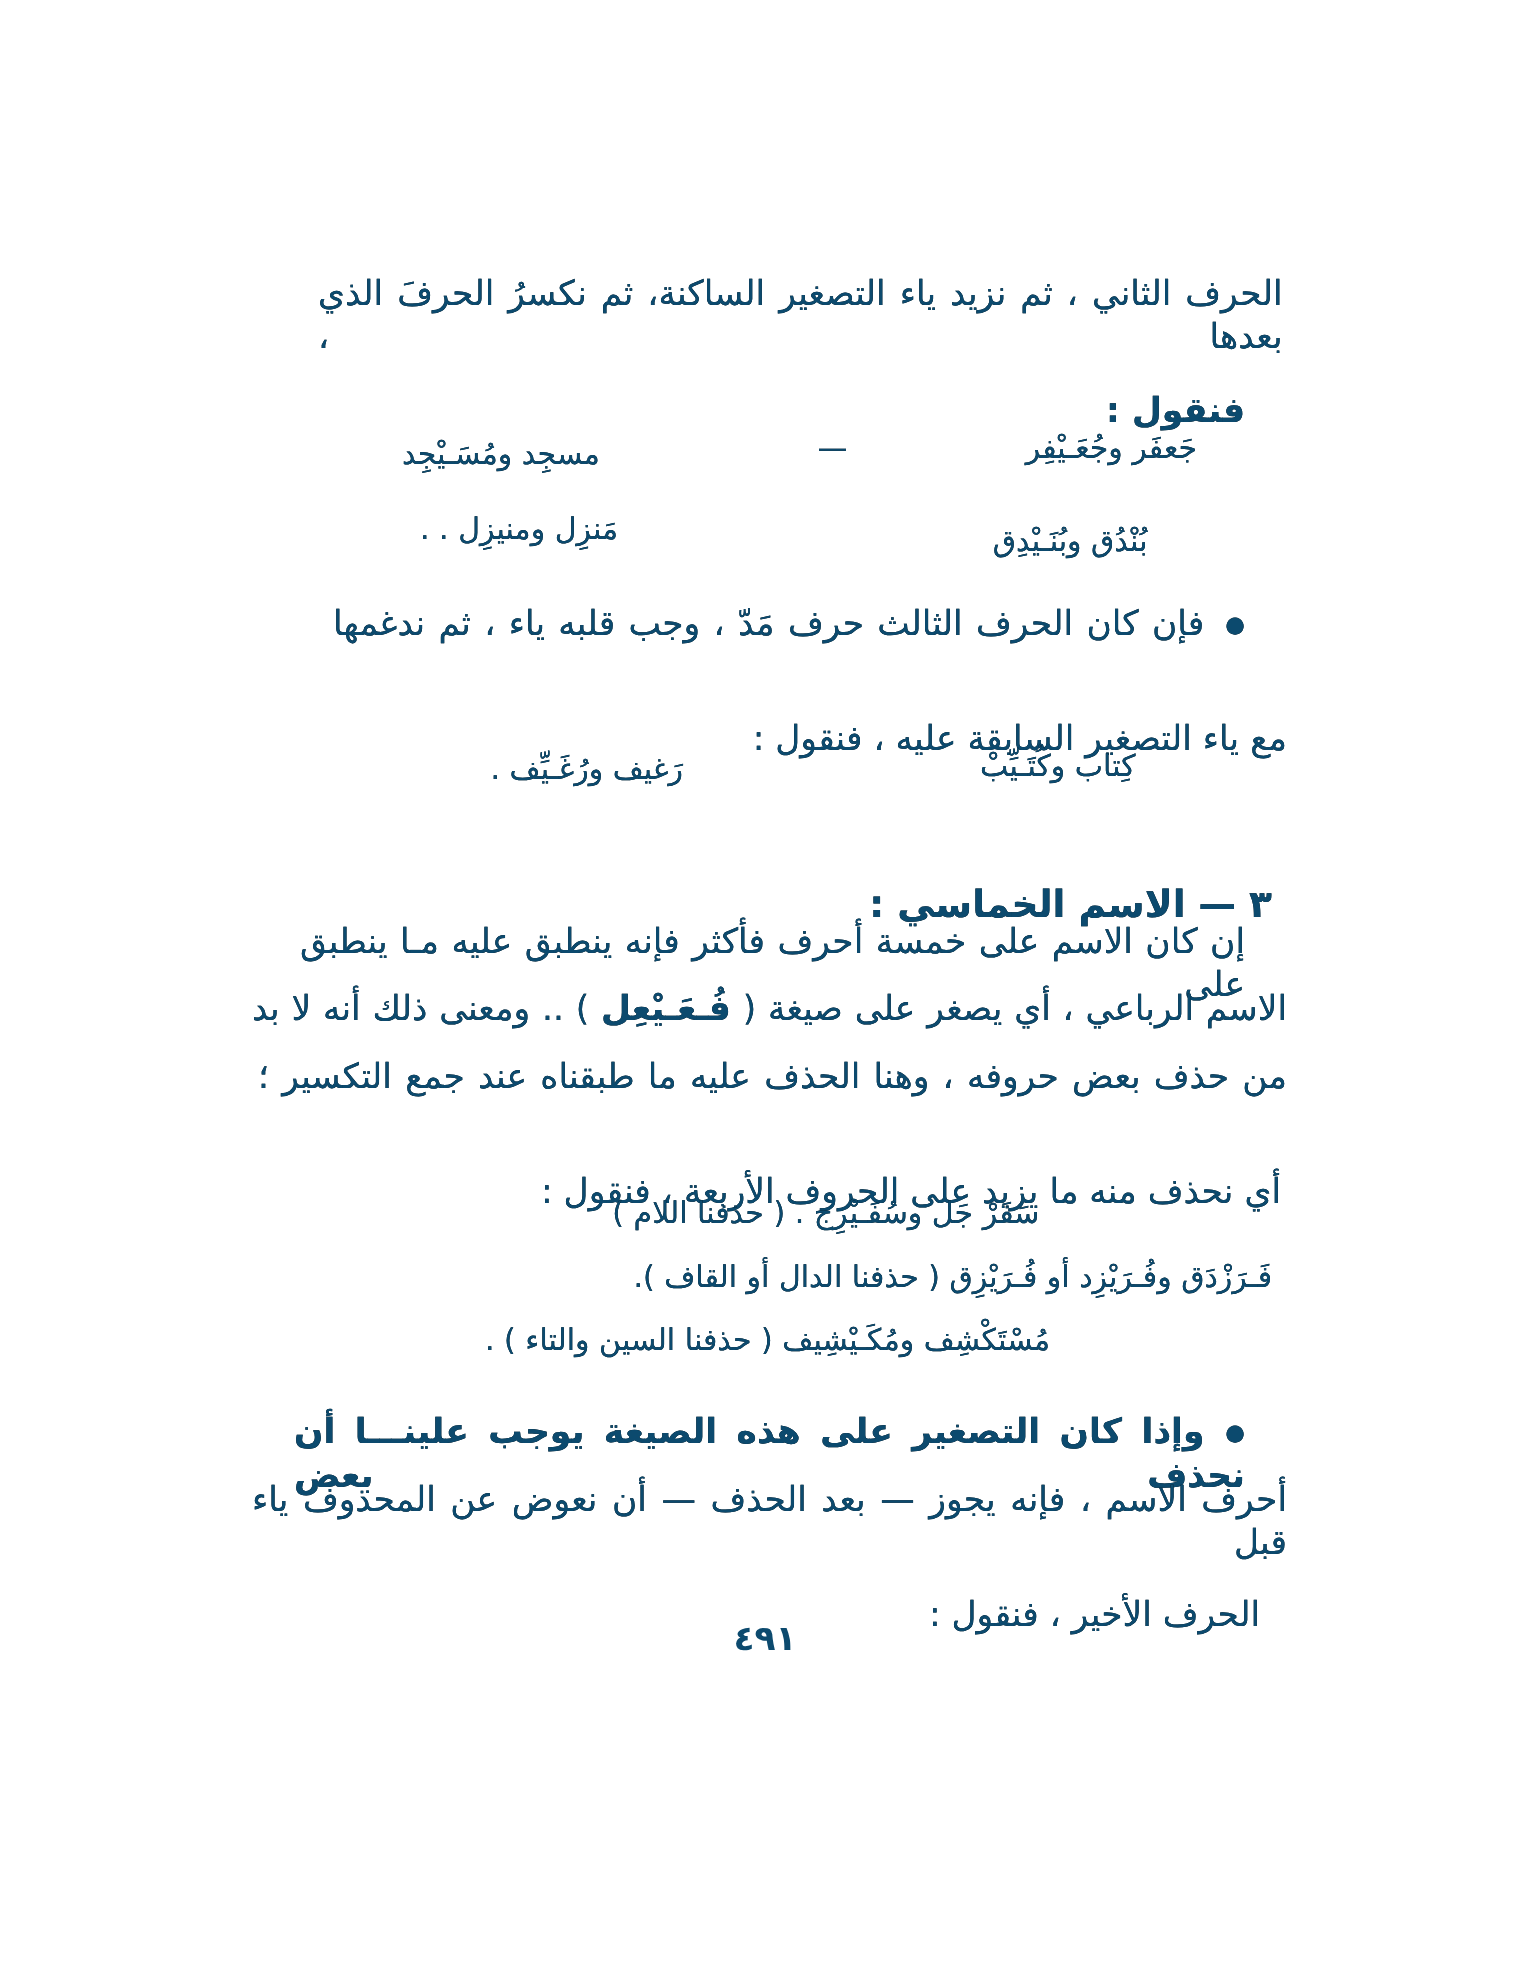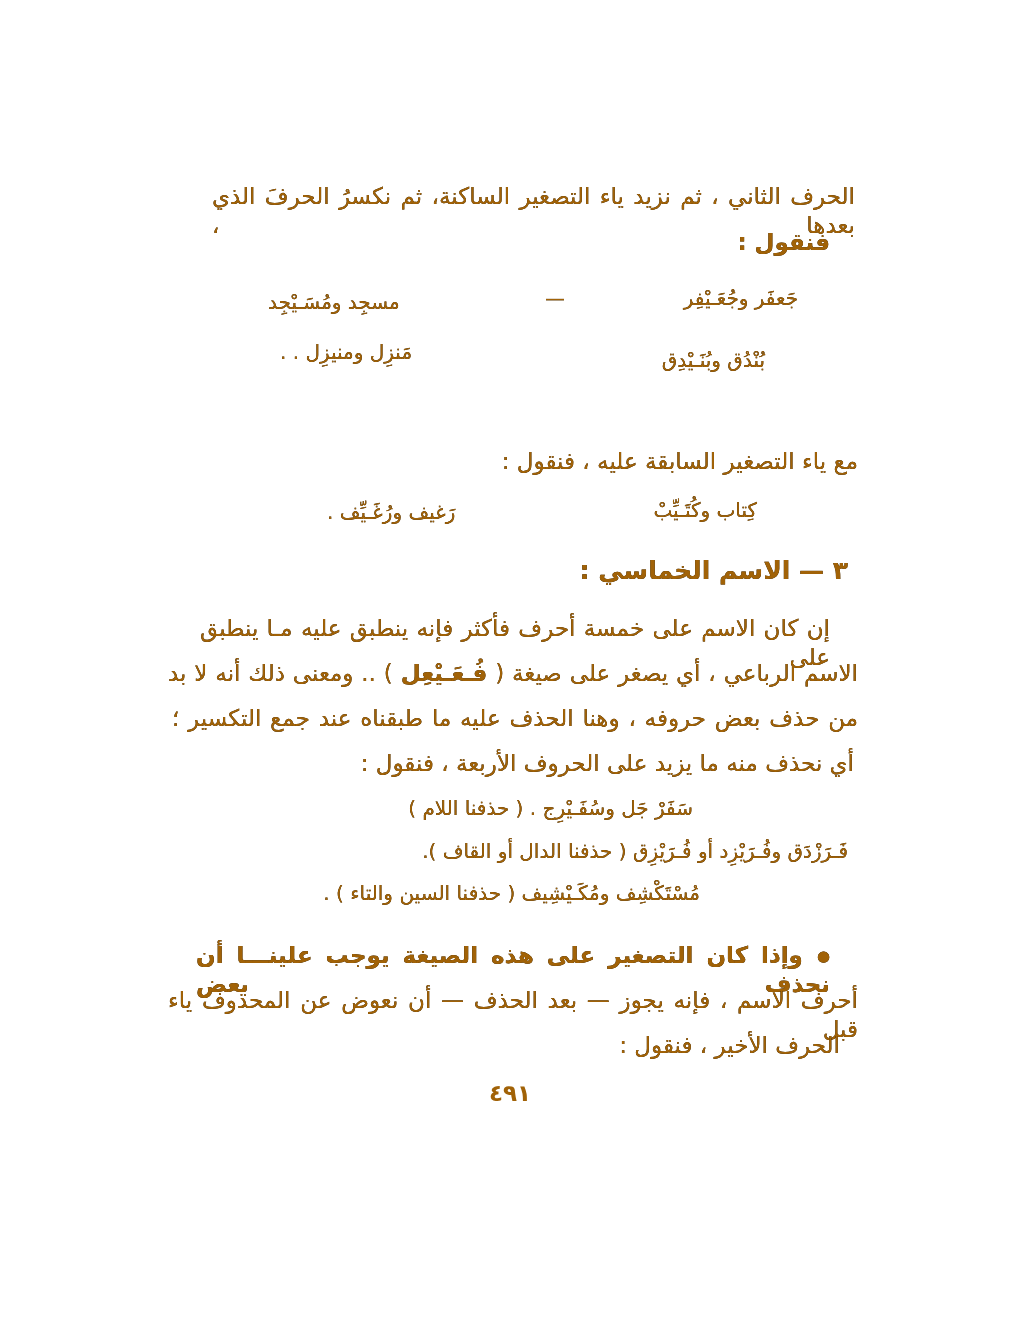--- a/index.html
+++ b/index.html
@@ -8,37 +8,37 @@
     background: #e8e8e8;
   }
   .page {
     position: relative;
     width: 1020px;
     height: 1320px;
     margin: 0 auto;
     background: #ffffff;
     direction: rtl;
     font-family: "DejaVu Sans", "DejaVu Serif", sans-serif;
-    color: #a16207;
+    color: #0c4a6e;
     overflow: hidden;
   }
   .line {
     position: absolute;
     font-size: 23px;
     line-height: 1.25;
     white-space: nowrap;
     
     text-shadow: 0 0 0.4px #000;
   }
   .justified {
     white-space: normal;
     text-align: justify;
     text-align-last: justify;
   }
-  .right-aligned { text-align: right; }
+  .right-aligned { text-align: right; margin-top: 32px; }
   .example {
     font-size: 20px;
   }
   .bullet-marker {
     display: inline-block;
     font-size: 15px;
     vertical-align: 2px;
     margin-left: 14px;
   }
   .heading {
@@ -62,20 +62,21 @@
 
   <div class="line justified" style="top:182px; right:165px; left:212px;">الحرف الثاني ، ثم نزيد ياء التصغير الساكنة، ثم نكسرُ الحرفَ الذي بعدها ،</div>
   <div class="line right-aligned bold" style="top:228px; right:190px;">فنقول :</div>
 
   <div class="line example" style="top:286px; right:222px;">جَعفَر وجُعَـيْفِر</div>
   <div class="line example" style="top:286px; left:545px;">—</div>
   <div class="line example" style="top:290px; left:268px;">مسجِد ومُسَـيْجِد</div>
   <div class="line example" style="top:348px; right:255px;">بُنْدُق وبُنَـيْدِق</div>
   <div class="line example" style="top:340px; left:280px;">مَنزِل ومنيزِل . .</div>
 
+  <div class="line justified" style="top:402px; right:190px; left:222px;"><span class="bullet-marker">●</span><span>فإن كان الحرف الثالث حرف مَدّ ، وجب قلبه ياء ، ثم ندغمها</span></div>
   <div class="line right-aligned" style="top:447px; right:162px;">مع ياء التصغير السابقة عليه ، فنقول :</div>
 
   <div class="line example" style="top:498px; right:263px;">كِتاب وكُتَـيِّبْ</div>
   <div class="line example" style="top:500px; left:327px;">رَغيف ورُغَـيِّف .</div>
 
   <div class="line heading right-aligned" style="top:555px; right:172px;">٣ — الاسم الخماسي :</div>
 
   <div class="line justified" style="top:614px; right:190px; left:200px;">إن كان الاسم على خمسة أحرف فأكثر فإنه ينطبق عليه مـا ينطبق على</div>
   <div class="line justified" style="top:659px; right:162px; left:168px;"><span>الاسم الرباعي ، أي يصغر على صيغة ( </span><span class="bold">فُـعَـيْعِل</span><span> ) .. ومعنى ذلك أنه لا بد</span></div>
   <div class="line justified" style="top:704px; right:162px; left:172px;">من حذف بعض حروفه ، وهنا الحذف عليه ما طبقناه عند جمع التكسير ؛</div>

